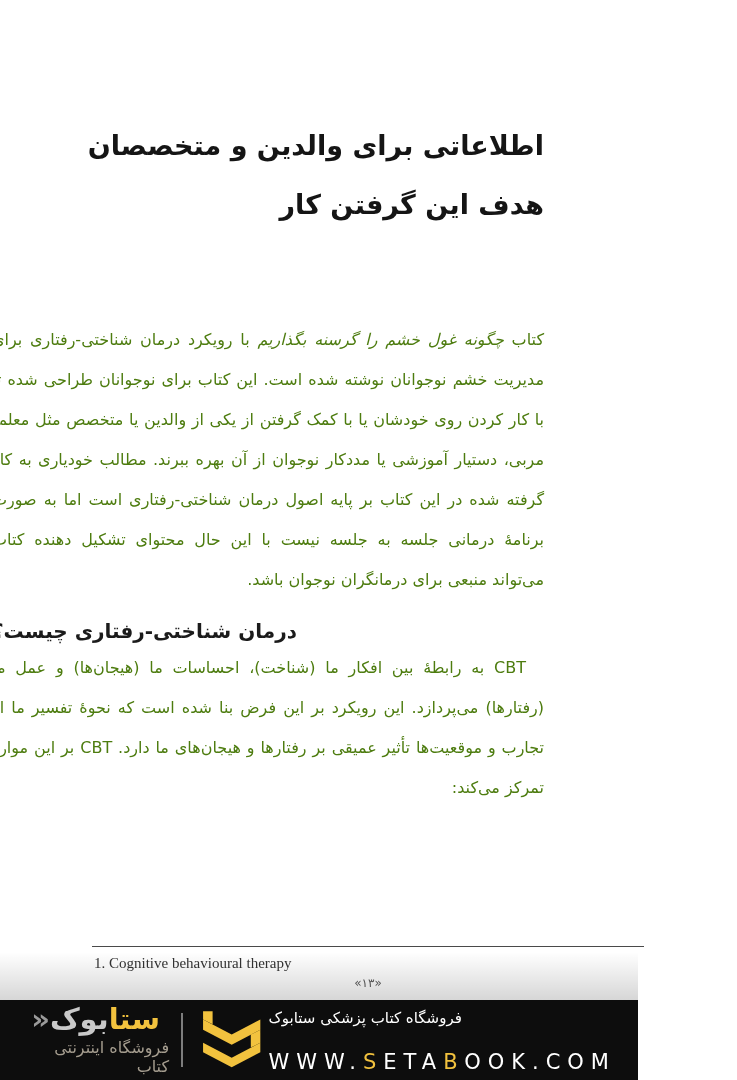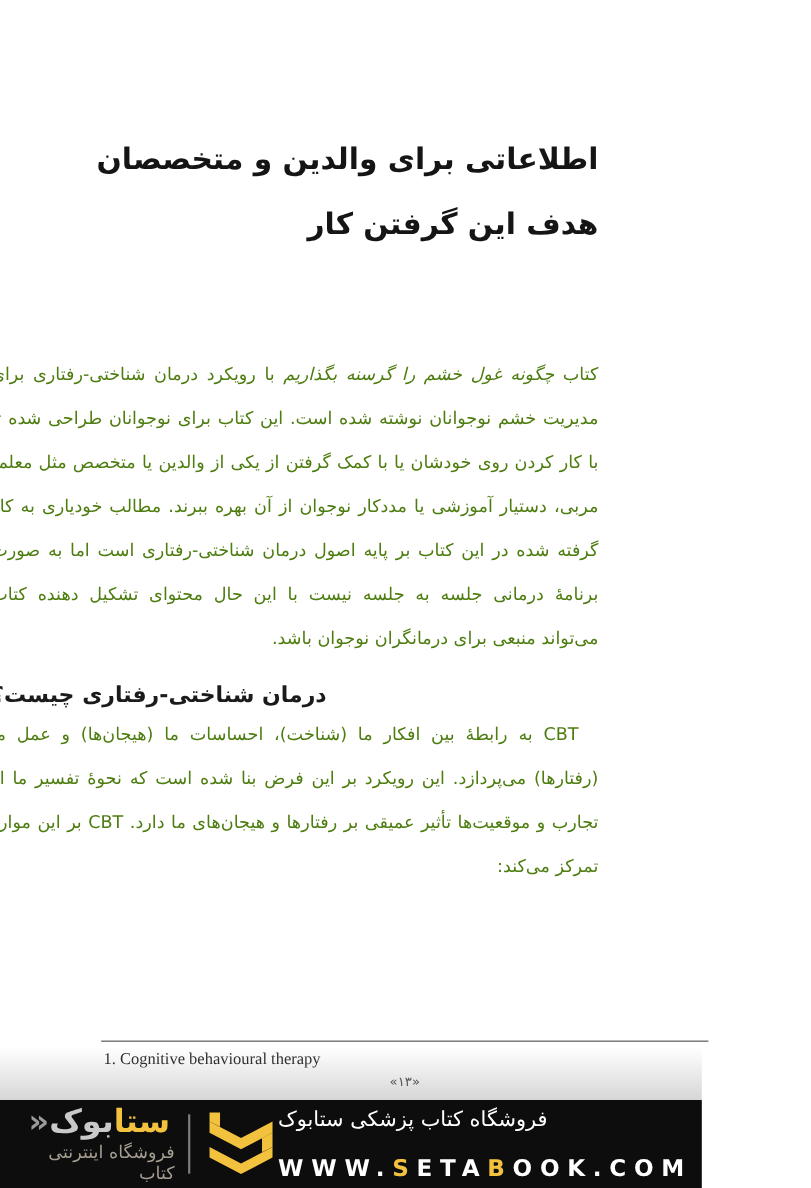--- a/index.html
+++ b/index.html
@@ -67,22 +67,22 @@
   .logo-text-block{display:flex;flex-direction:column;align-items:center;direction:rtl;}
   .logo-wordmark{font-size:29px;font-weight:700;line-height:30px;letter-spacing:1px;}
   .wm-primary{color:#F2C23E;}
   .wm-secondary{color:#c9c9c9;}
   .wm-guillemet{color:#9a9a9a;}
   .logo-tagline{font-size:16px;color:#a59d8f;margin-top:4px;letter-spacing:1px;}
   .logo-divider{width:2px;height:54px;background:#7d7d7d;}
   .emblem{display:block;}
 
   .footer-right{display:flex;flex-direction:column;align-items:flex-end;direction:rtl;}
-  .store-name{color:#ffffff;font-size:19px;line-height:24px;}
-  .website{direction:ltr;margin-top:20px;font-weight:700;font-size:21px;color:#ffffff;}
+  .store-name{color:#ffffff;font-size:15px;line-height:24px;}
+  .website{direction:ltr;margin-top:20px;font-weight:400;font-size:21px;color:#ffffff;}
   .website span{letter-spacing:7px;}
   .website .accent{color:#F2C23E;}
 </style>
 </head>
 <body>
 
 <div class="page">
 
   <main class="content">
 

